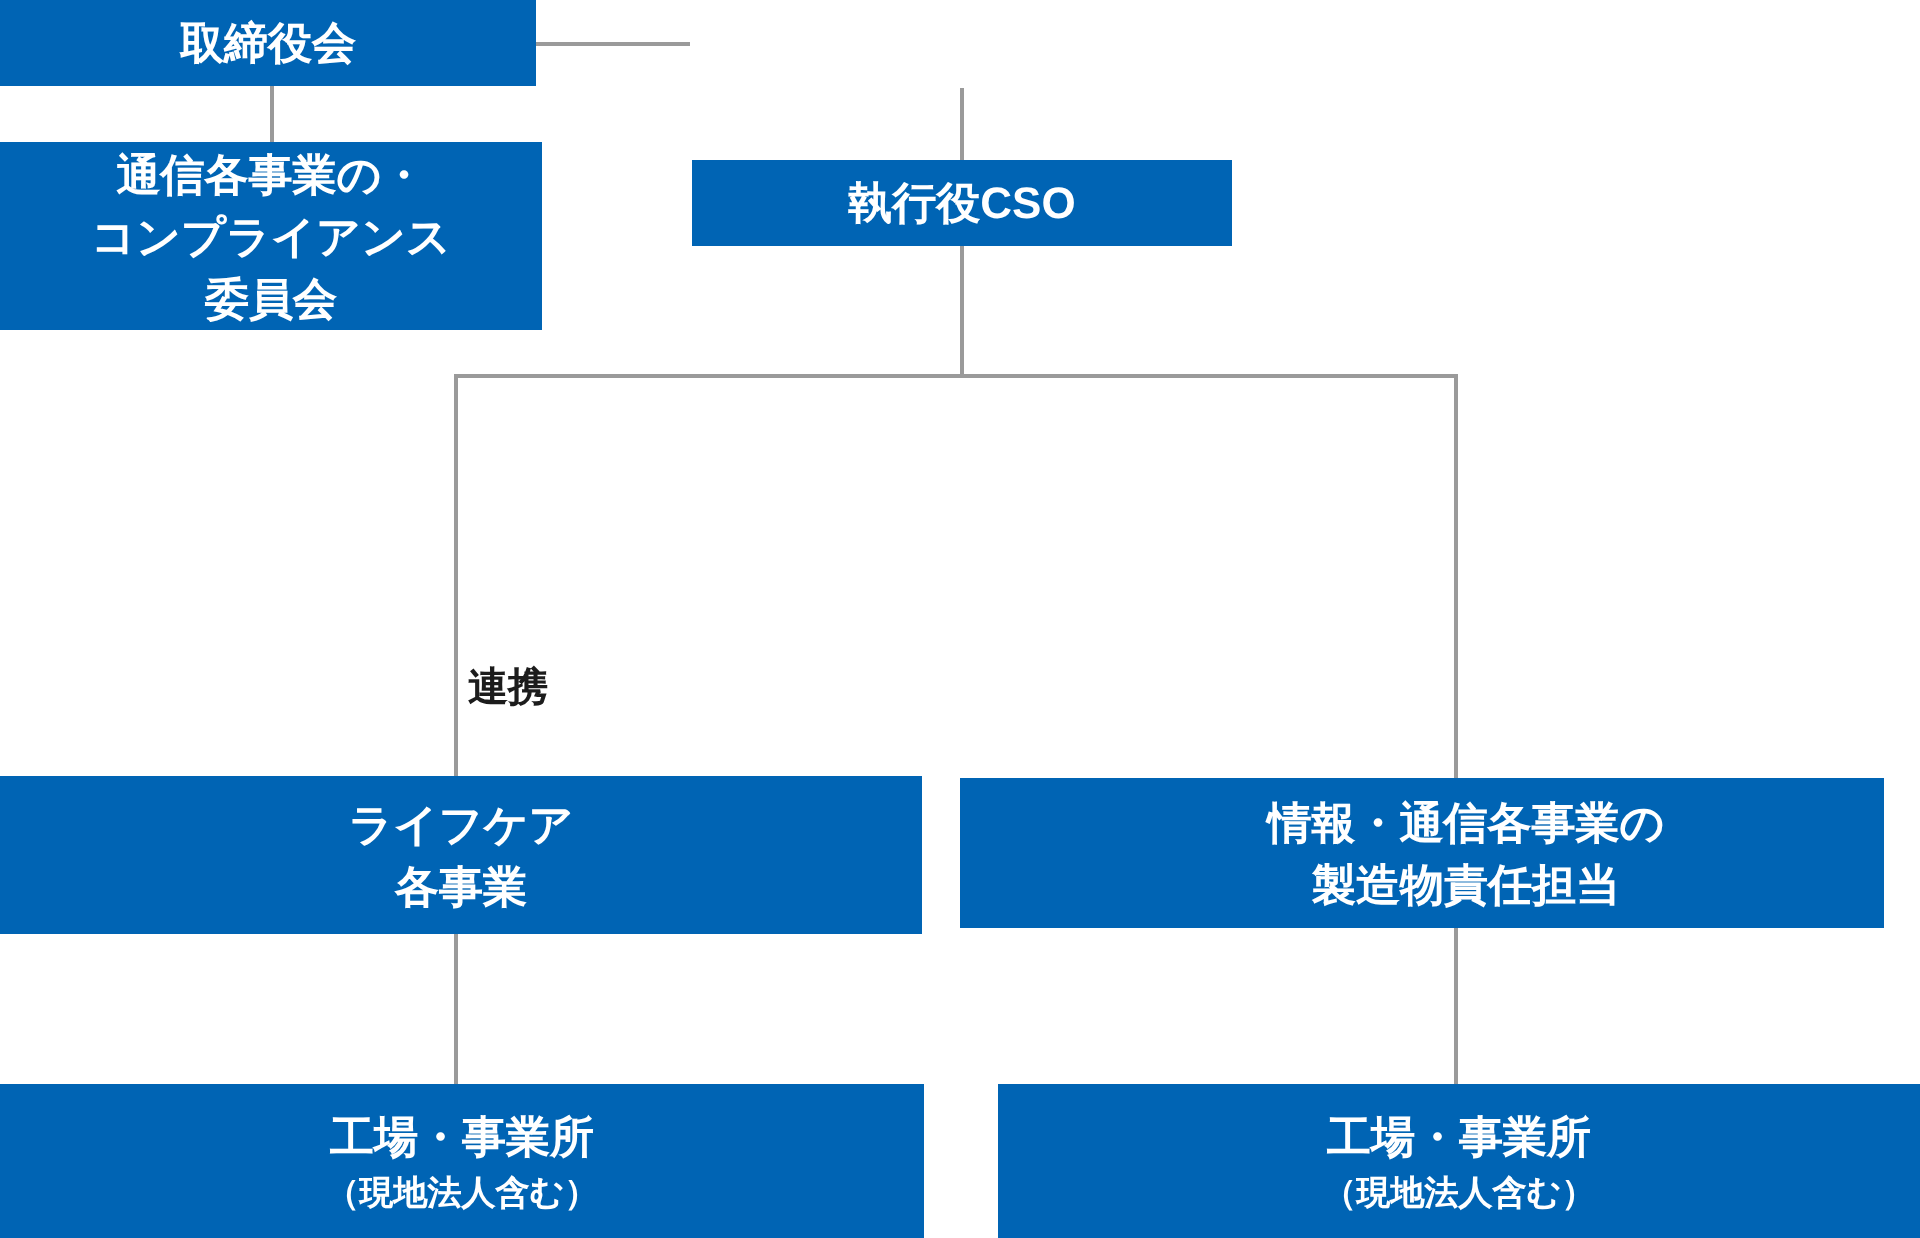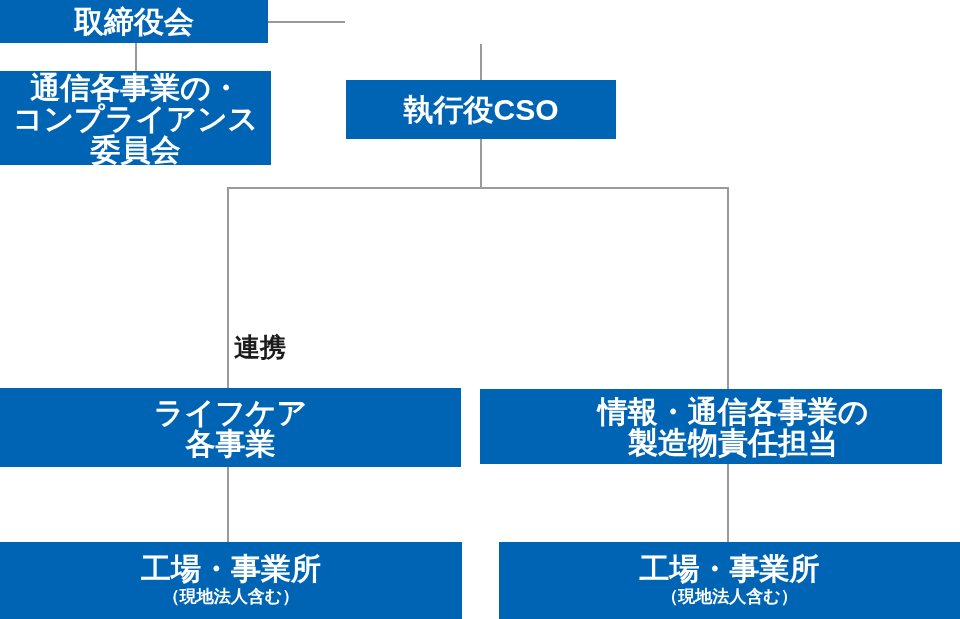--- a/index.html
+++ b/index.html
@@ -22,47 +22,47 @@
     display: flex;
     flex-direction: column;
     justify-content: center;
     align-items: center;
     text-align: center;
     font-weight: bold;
     z-index: 2;
     box-sizing: border-box;
   }
   .node .l {
-    font-size: 30px;
+    font-size: 22px;
     line-height: 31px;
     white-space: nowrap;
   }
   .node .l.small {
     font-size: 17px;
     line-height: 25px;
   }
   .line {
     position: absolute;
     background: var(--line-gray, #9a9a9a);
     z-index: 1;
   }
   .floating-label {
     position: absolute;
     color: var(--label-dark, #1c1c1c);
-    font-size: 26px;
+    font-size: 20px;
     font-weight: bold;
     z-index: 3;
     white-space: nowrap;
   }
 
   
   #node-board        { left: 0;    top: 0;   width: 268px; height: 43px; }
   #node-ceo          { left: 345px; top: 0;   width: 272px; height: 44px; }
   #node-healthcare   { left: 0;    top: 71px; width: 271px; height: 94px; }
-  #node-cso          { left: 346px; top: 80px; width: 270px; height: 59px; }
+  #node-cso          { left: 346px; top: 80px; width: 270px; height: 43px; }
   #node-regulatory   { left: 0;    top: 240px; width: 461px; height: 74px; }
   #node-lifecare     { left: 0;    top: 388px; width: 461px; height: 79px; }
   #node-ict          { left: 480px; top: 389px; width: 462px; height: 75px; padding-left: 44px; }
   #node-plant-left   { left: 0;    top: 542px; width: 462px; height: 77px; }
   #node-plant-right  { left: 499px; top: 542px; width: 461px; height: 77px; }
 
   
   #line-board-ceo     { left: 267px; top: 21px;  width: 78px;  height: 2px; }
   #line-board-health  { left: 135px; top: 43px;  width: 2px;   height: 28px; }
   #line-ceo-cso       { left: 480px; top: 44px;  width: 2px;   height: 36px; }

